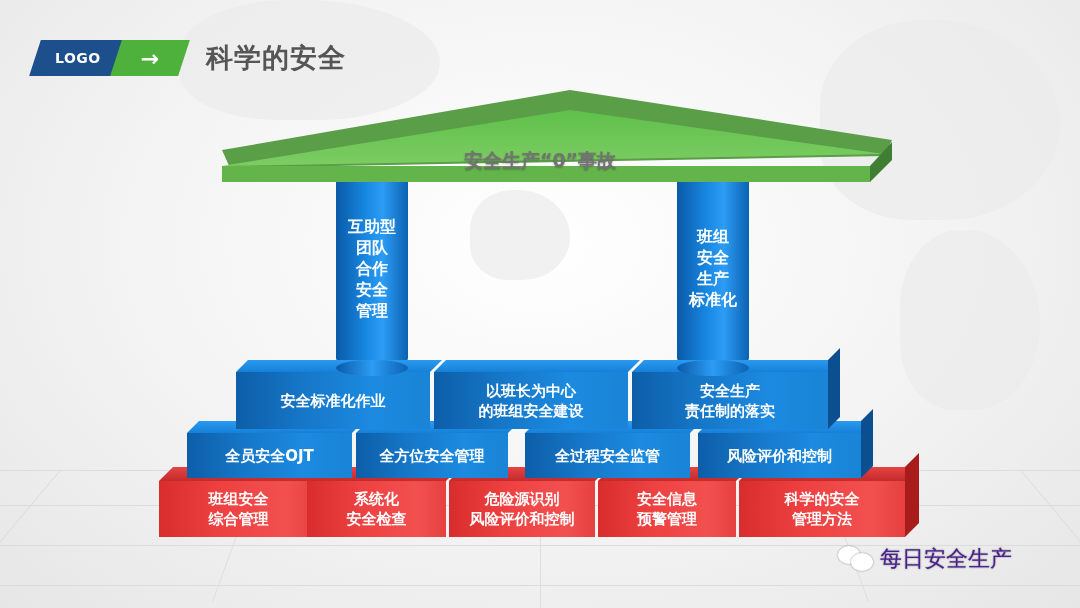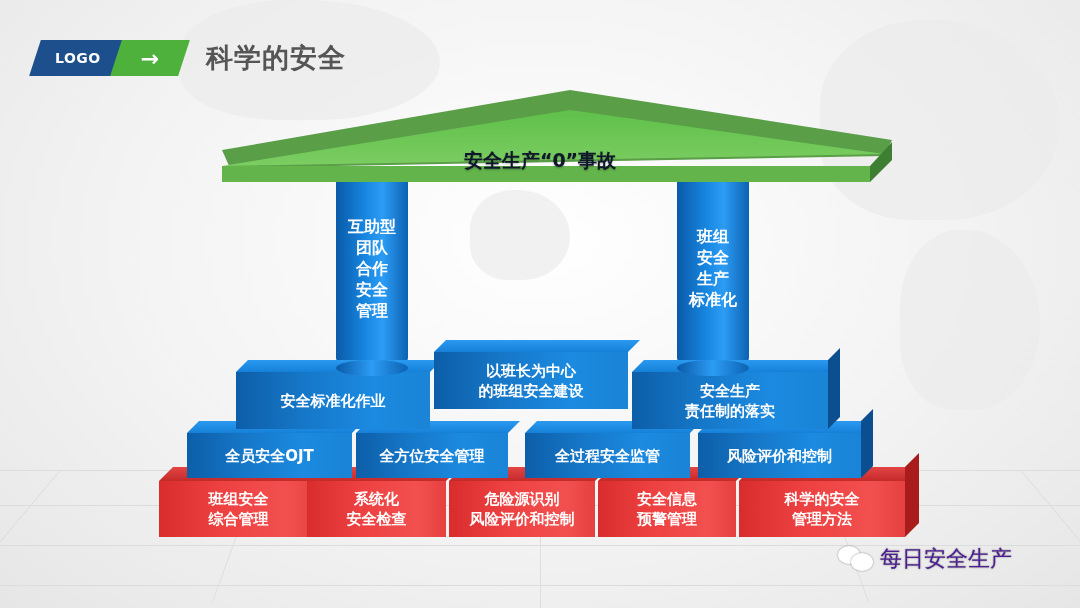--- a/index.html
+++ b/index.html
@@ -29,21 +29,21 @@
   .arrow-box span { transform: skewX(18deg); color: #fff; font-weight: bold; font-size: 22px; }
   .page-title {
     position: absolute; left: 206px; top: 40px; font-size: 27px; font-weight: bold; color: #555;
     letter-spacing: 1px;
   }
 
   
   .roof { position: absolute; left: 222px; top: 88px; width: 670px; height: 100px; }
   .roof-label {
     position: absolute; left: 0; right: 0; top: 148px; text-align: center;
-    color: #0f172a; font-weight: bold; font-size: 19px; text-shadow: 0 1px 2px rgba(0,0,0,.3);
+    color: #737373; font-weight: bold; font-size: 19px; text-shadow: 0 1px 2px rgba(0,0,0,.3);
   }
 
   
   .pillar {
     position: absolute; top: 182px; width: 72px; height: 190px;
     background: linear-gradient(90deg, #0a5aa8 0%, #1786e0 40%, #2c9cf5 65%, #0c62b2 100%);
     display: flex; align-items: flex-start; justify-content: center;
     border-radius: 0 0 36px 36px / 0 0 14px 14px;
   }
   .pillar .txt {
@@ -175,21 +175,21 @@
   <div class="block blue" style="left:698px;top:433px;width:163px;height:45px;">
     <div class="top"></div>
       <div class="side"></div>
       <div class="face">风险评价和控制</div>
   </div>
 
   <div class="block blue" style="left:236px;top:372px;width:194px;height:57px;">
     <div class="top"></div>
       <div class="face">安全标准化作业</div>
   </div>
-  <div class="block blue" style="left:434px;top:352px;width:194px;height:57px;">
+  <div class="block blue" style="left:434px;top:372px;width:194px;height:57px;">
     <div class="top"></div>
       <div class="face">以班长为中心
 的班组安全建设</div>
   </div>
   <div class="block blue" style="left:632px;top:372px;width:196px;height:57px;">
     <div class="top"></div>
       <div class="side"></div>
       <div class="face">安全生产
 责任制的落实</div>
   </div>

